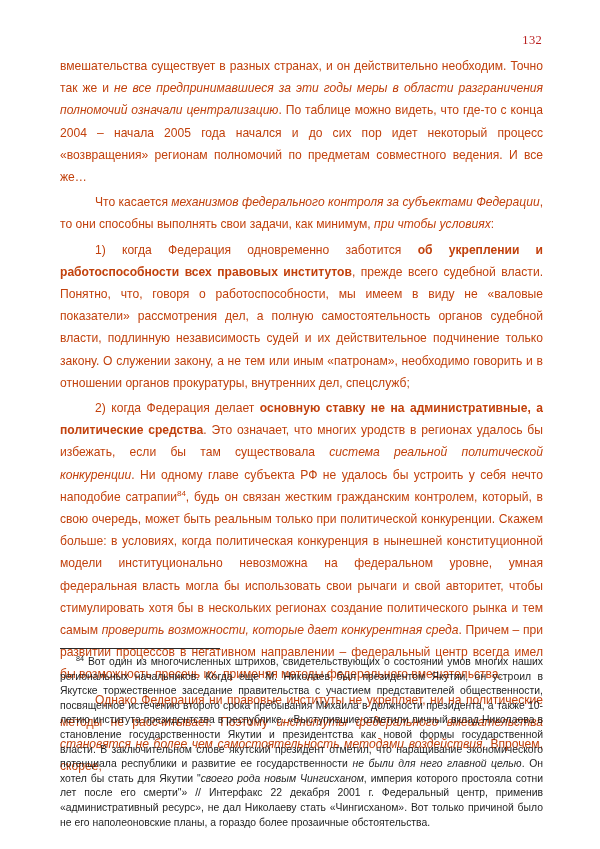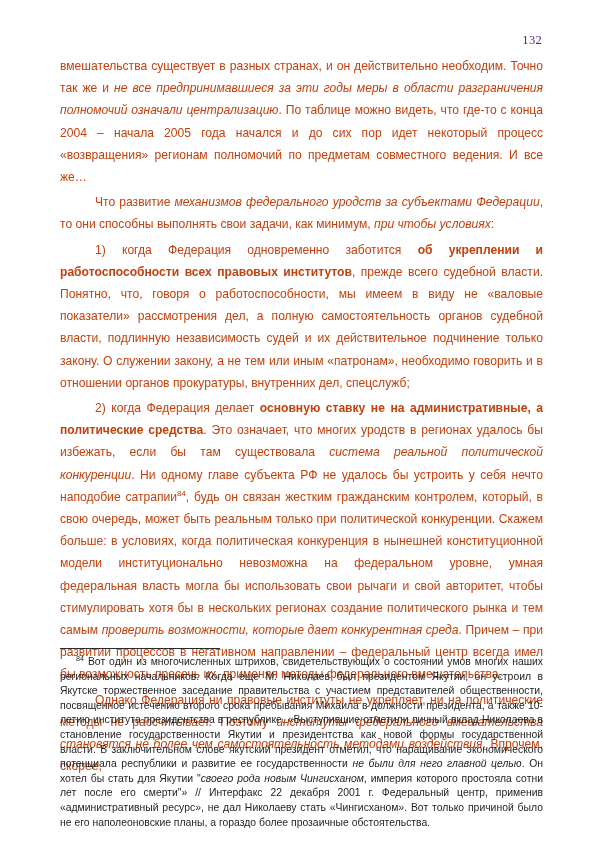--- a/index.html
+++ b/index.html
@@ -18,21 +18,21 @@
     background: #ffffff;
     box-sizing: border-box;
     overflow: hidden;
   }
   .page-number {
     position: absolute;
     top: 33px;
     right: 58px;
     font-family: "Liberation Serif", serif;
     font-size: 12.5px;
-    color: #4c1d95;
+    color: #b91c1c;
     letter-spacing: .3px;
   }
   .body-area {
     position: absolute;
     top: 52px;
     left: 60px;
     width: 483px;
   }
   p.para {
     margin: 3px 0 0 0;
@@ -87,21 +87,21 @@
 </head>
 <body>
 
 <div class="page">
 
   <div class="page-number">132</div>
 
   <div class="body-area">
     <div id="paragraphs">
         <p class="para"><span>вмешательства существует в разных странах, и он действительно необходим. Точно так же и </span><span class="it">не все предпринимавшиеся за эти годы меры в области разграничения полномочий означали централизацию</span><span>. По таблице можно видеть, что где-то с конца 2004 – начала 2005 года начался и до сих пор идет некоторый процесс «возвращения» регионам полномочий по предметам совместного ведения. И все же…</span></p>
-        <p class="para indent"><span>Что развитие </span><span class="it">механизмов федерального уродств за субъектами Федерации</span><span>, то они способны выполнять свои задачи, как минимум, </span><span class="it">при чтобы условиях</span><span>:</span></p>
+        <p class="para indent"><span>Что касается </span><span class="it">механизмов федерального контроля за субъектами Федерации</span><span>, то они способны выполнять свои задачи, как минимум, </span><span class="it">при чтобы условиях</span><span>:</span></p>
         <p class="para indent"><span>1) когда Федерация одновременно заботится </span><span class="bd">об укреплении и работоспособности всех правовых институтов</span><span>, прежде всего судебной власти. Понятно, что, говоря о работоспособности, мы имеем в виду не «валовые показатели» рассмотрения дел, а полную самостоятельность органов судебной власти, подлинную независимость судей и их действительное подчинение только закону. О служении закону, а не тем или иным «патронам», необходимо говорить и в отношении органов прокуратуры, внутренних дел, спецслужб;</span></p>
         <p class="para indent"><span>2) когда Федерация делает </span><span class="bd">основную ставку не на административные, а политические средства</span><span>. Это означает, что многих уродств в регионах удалось бы избежать, если бы там существовала </span><span class="it">система реальной политической конкуренции</span><span>. Ни одному главе субъекта РФ не удалось бы устроить у себя нечто наподобие сатрапии</span><sup class="fn-ref">84</sup><span>, будь он связан жестким гражданским контролем, который, в свою очередь, может быть реальным только при политической конкуренции. Скажем больше: в условиях, когда политическая конкуренция в нынешней конституционной модели институционально невозможна на федеральном уровне, умная федеральная власть могла бы использовать свои рычаги и свой авторитет, чтобы стимулировать хотя бы в нескольких регионах создание политического рынка и тем самым </span><span class="it">проверить возможности, которые дает конкурентная среда</span><span>. Причем – при развитии процессов в негативном направлении – федеральный центр всегда имел бы возможность пресечь их, применяя методы федерального вмешательства.</span></p>
         <p class="para indent"><span>Однако Федерация ни правовые институты не укрепляет, ни на политические методы не рассчитывает. Поэтому </span><span class="it">институты федерального вмешательства становятся не более чем самостоятельность методами воздействия</span><span>. Впрочем, скорее,</span></p>
       </div>
   </div>
 
   <div class="footnote-area">
     <div class="footnote-rule"></div>
     <p class="footnote-text" id="footnote-body"><sup class="fn-marker">84</sup> <span>Вот один из многочисленных штрихов, свидетельствующих о состоянии умов многих наших региональных начальников. Когда еще М. Николаев был президентом Якутии, он устроил в Якутске торжественное заседание правительства с участием представителей общественности, посвященное истечению второго срока пребывания Михаила в должности президента, а также 10-летию института президентства в республике. «Выступившие отметили личный вклад Николаева в становление государственности Якутии и президентства как новой формы государственной власти. В заключительном слове якутский президент отметил, что наращивание экономического потенциала республики и развитие ее государственности </span><span class="fs-it">не были для него главной целью</span><span>. Он хотел бы стать для Якутии "</span><span class="fs-it">своего рода новым Чингисханом</span><span>, империя которого простояла сотни лет после его смерти"» // Интерфакс 22 декабря 2001 г. Федеральный центр, применив «административный ресурс», не дал Николаеву стать «Чингисханом». Вот только причиной было не его наполеоновские планы, а гораздо более прозаичные обстоятельства.</span></p>
   </div>

